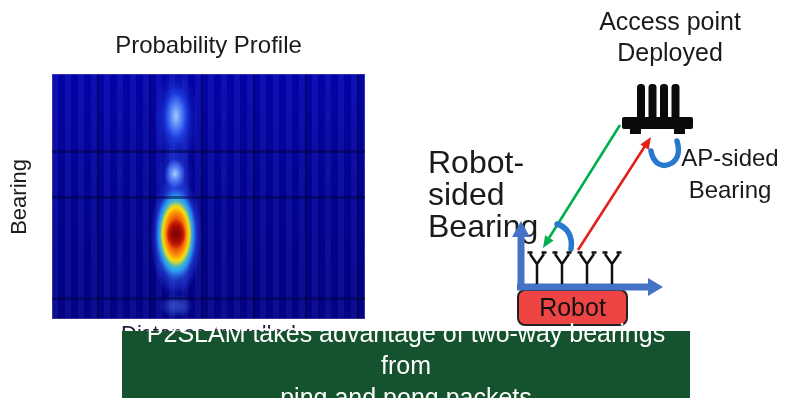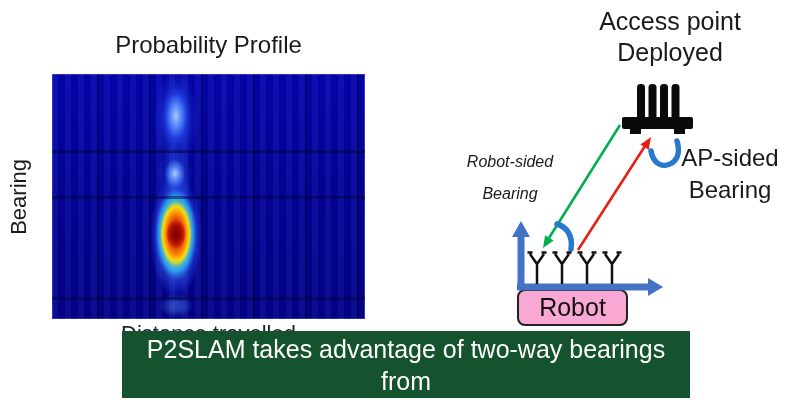--- a/index.html
+++ b/index.html
@@ -40,24 +40,24 @@
       linear-gradient(180deg, #0404ad 0%, #03039a 35%, #02028d 70%, #020285 100%);
   }
   .hline{position:absolute;left:0;width:100%;height:3px;background:rgba(2,2,60,.5);}
   .x-label-partial{
     left:52px;top:321px;width:313px;text-align:center;
     font-size:22px;color:#20203a;z-index:1;
   }
 
   
   .ap-title{left:570px;top:6px;width:200px;text-align:center;font-size:25px;line-height:31px;}
-  .robot-sided{left:428px;top:146px;width:164px;text-align:center;font-size:16px;line-height:32px;font-style:italic;}
+  .robot-sided{left:428px;top:146px;width:164px;text-align:left;font-size:32px;line-height:32px;}
   .ap-sided{left:668px;top:142px;width:124px;text-align:center;font-size:24px;line-height:32px;}
   .robot-box{
-    left:517px;top:289px;width:111px;height:37px;background:#f9a8d4;
+    left:517px;top:289px;width:111px;height:37px;background:#ef4444;
     border:2px solid #222;border-radius:8px;box-sizing:border-box;
     display:flex;align-items:center;justify-content:center;
     font-size:25px;color:#111;z-index:1;
   }
 
   
   .overlay{left:0;top:0;z-index:1;pointer-events:none;}
 
   
   .banner{
@@ -141,15 +141,16 @@
     <g stroke="#111" stroke-width="2.5" fill="none">
       <path d="M537 284 V264 M530 254 L537 264 L544 254 M527.5 252.5 H532.5 M541.5 252.5 H546.5"></path>
       <path d="M562 284 V264 M555 254 L562 264 L569 254 M552.5 252.5 H557.5 M566.5 252.5 H571.5"></path>
       <path d="M587 284 V264 M580 254 L587 264 L594 254 M577.5 252.5 H582.5 M591.5 252.5 H596.5"></path>
       <path d="M612 284 V264 M605 254 L612 264 L619 254 M602.5 252.5 H607.5 M616.5 252.5 H621.5"></path>
     </g>
   </svg>
 
   <div class="abs banner" style="background: #14532d; color: rgb(255, 255, 255);">
     <div>P2SLAM takes advantage of two-way bearings from</div>
+    <div>ping and pong packets</div>
   </div>
 
 </div>
 
 </body></html>

